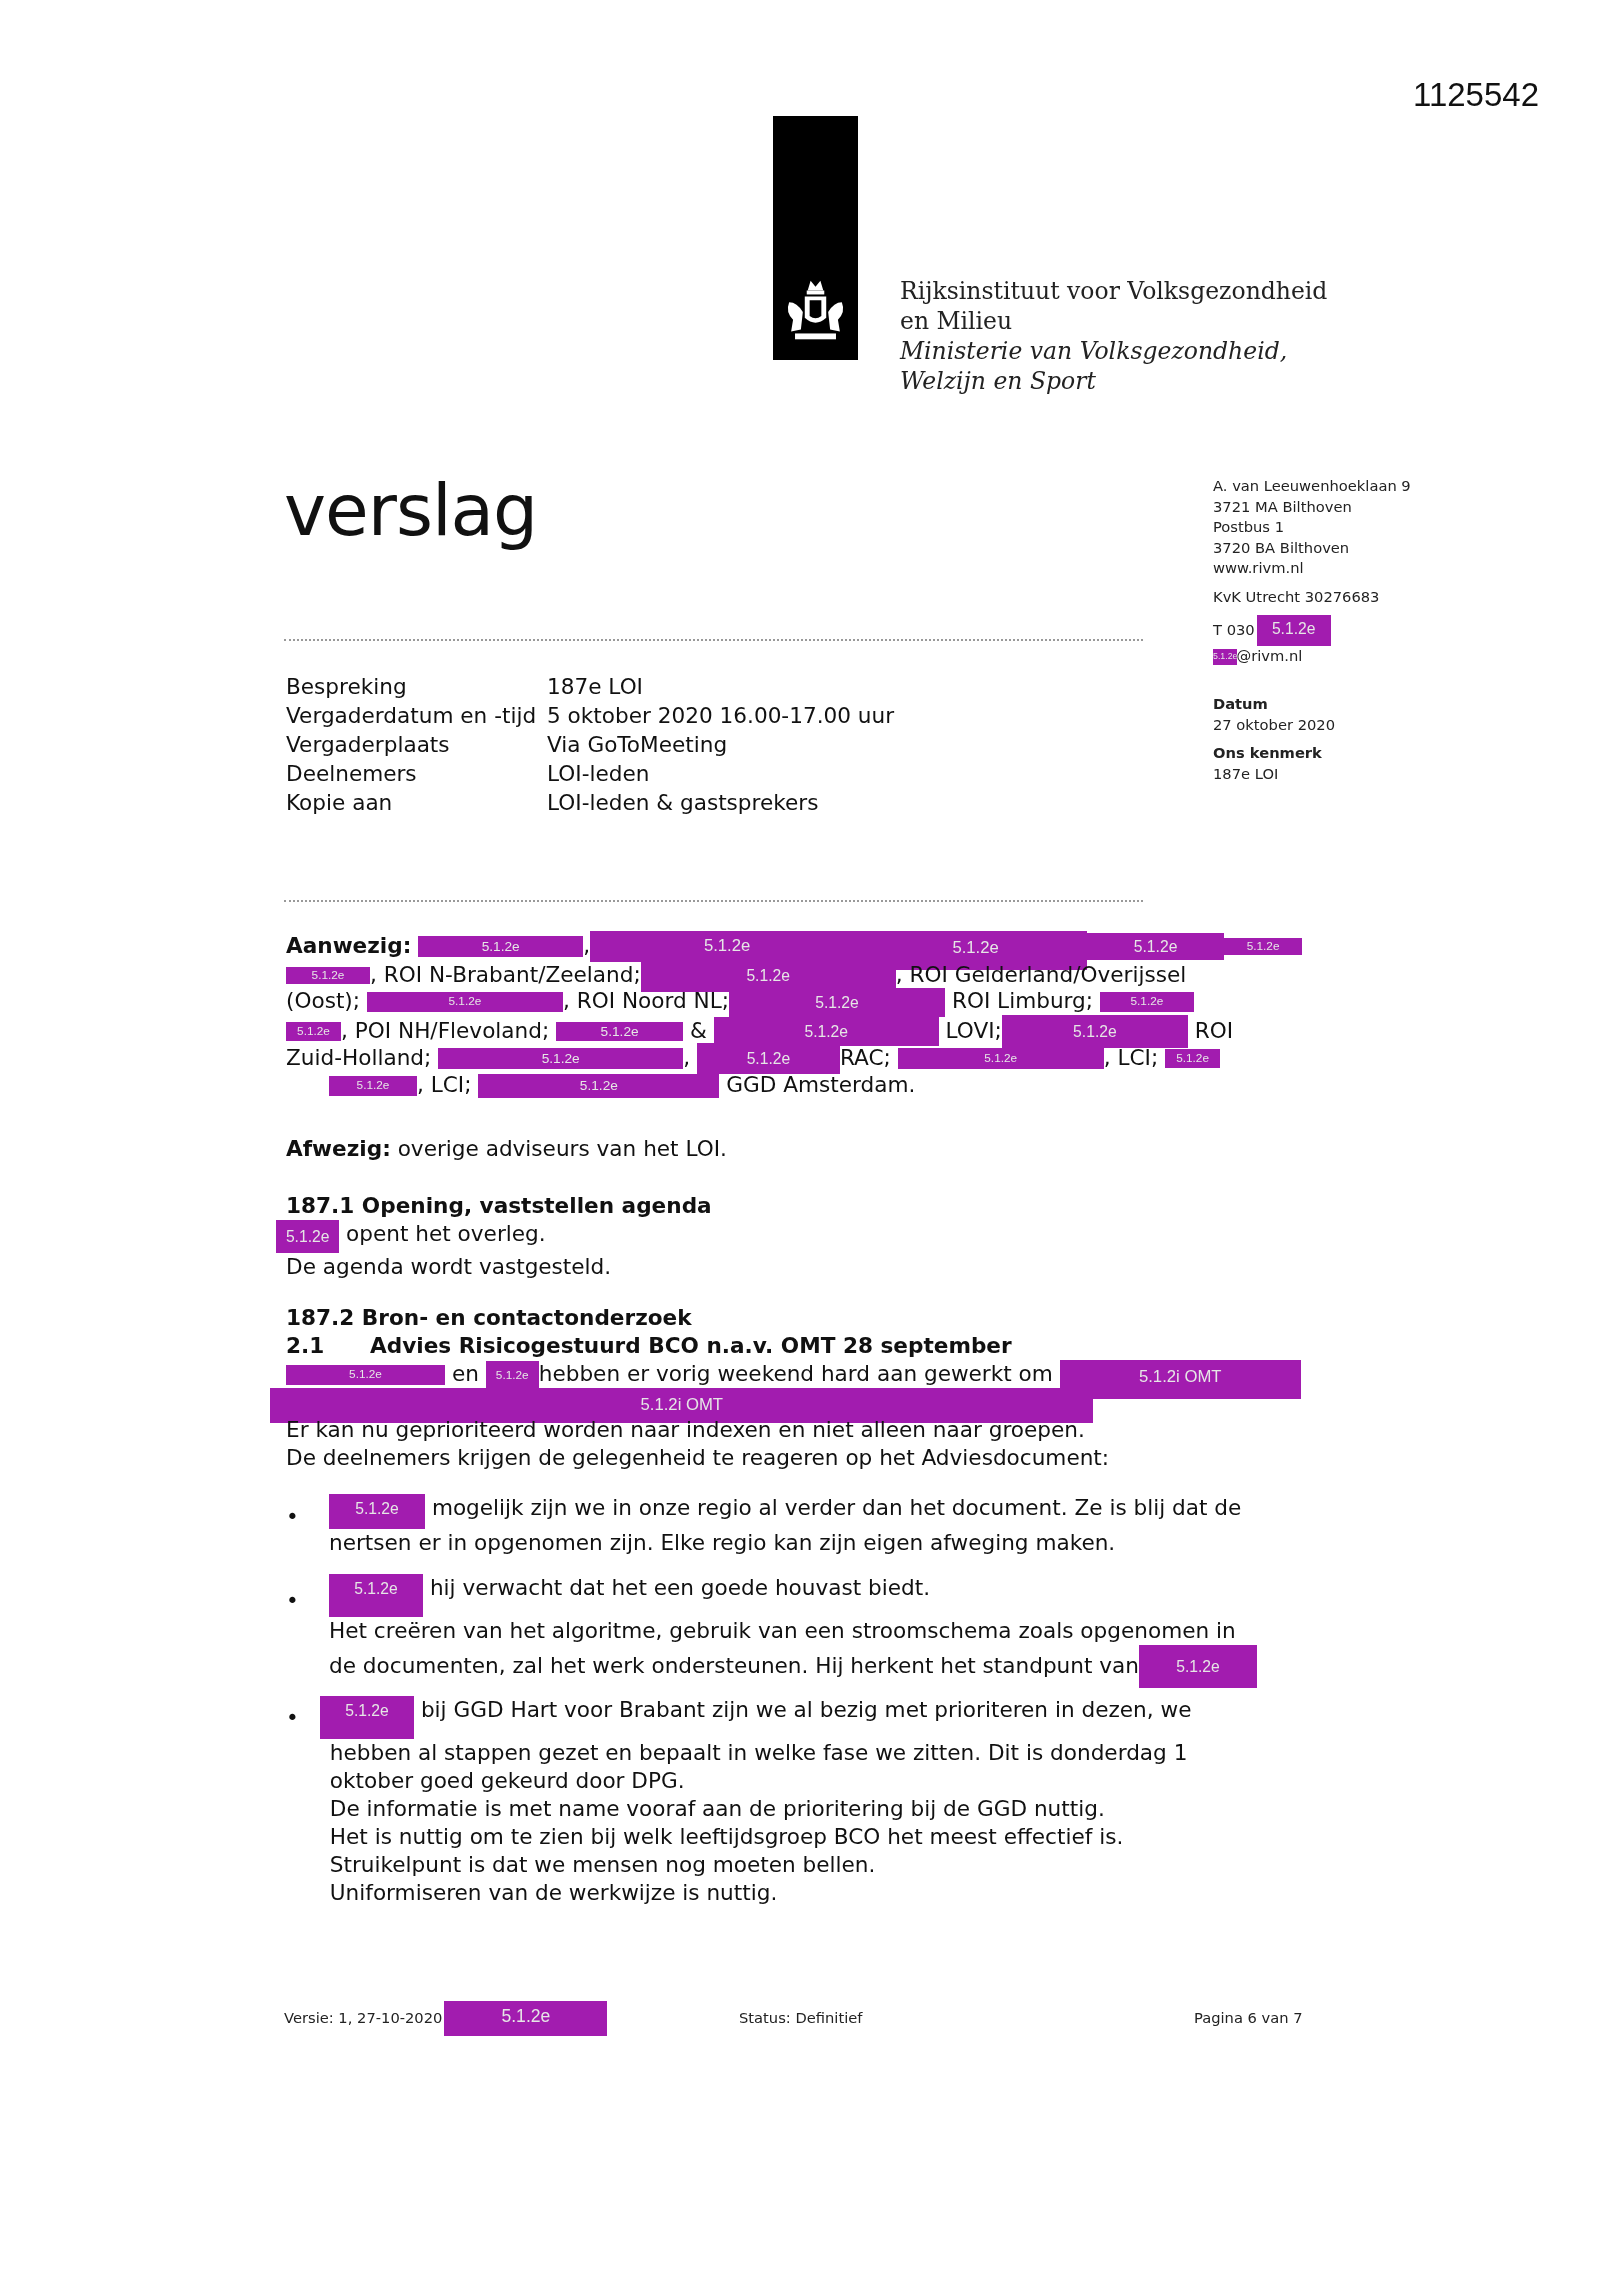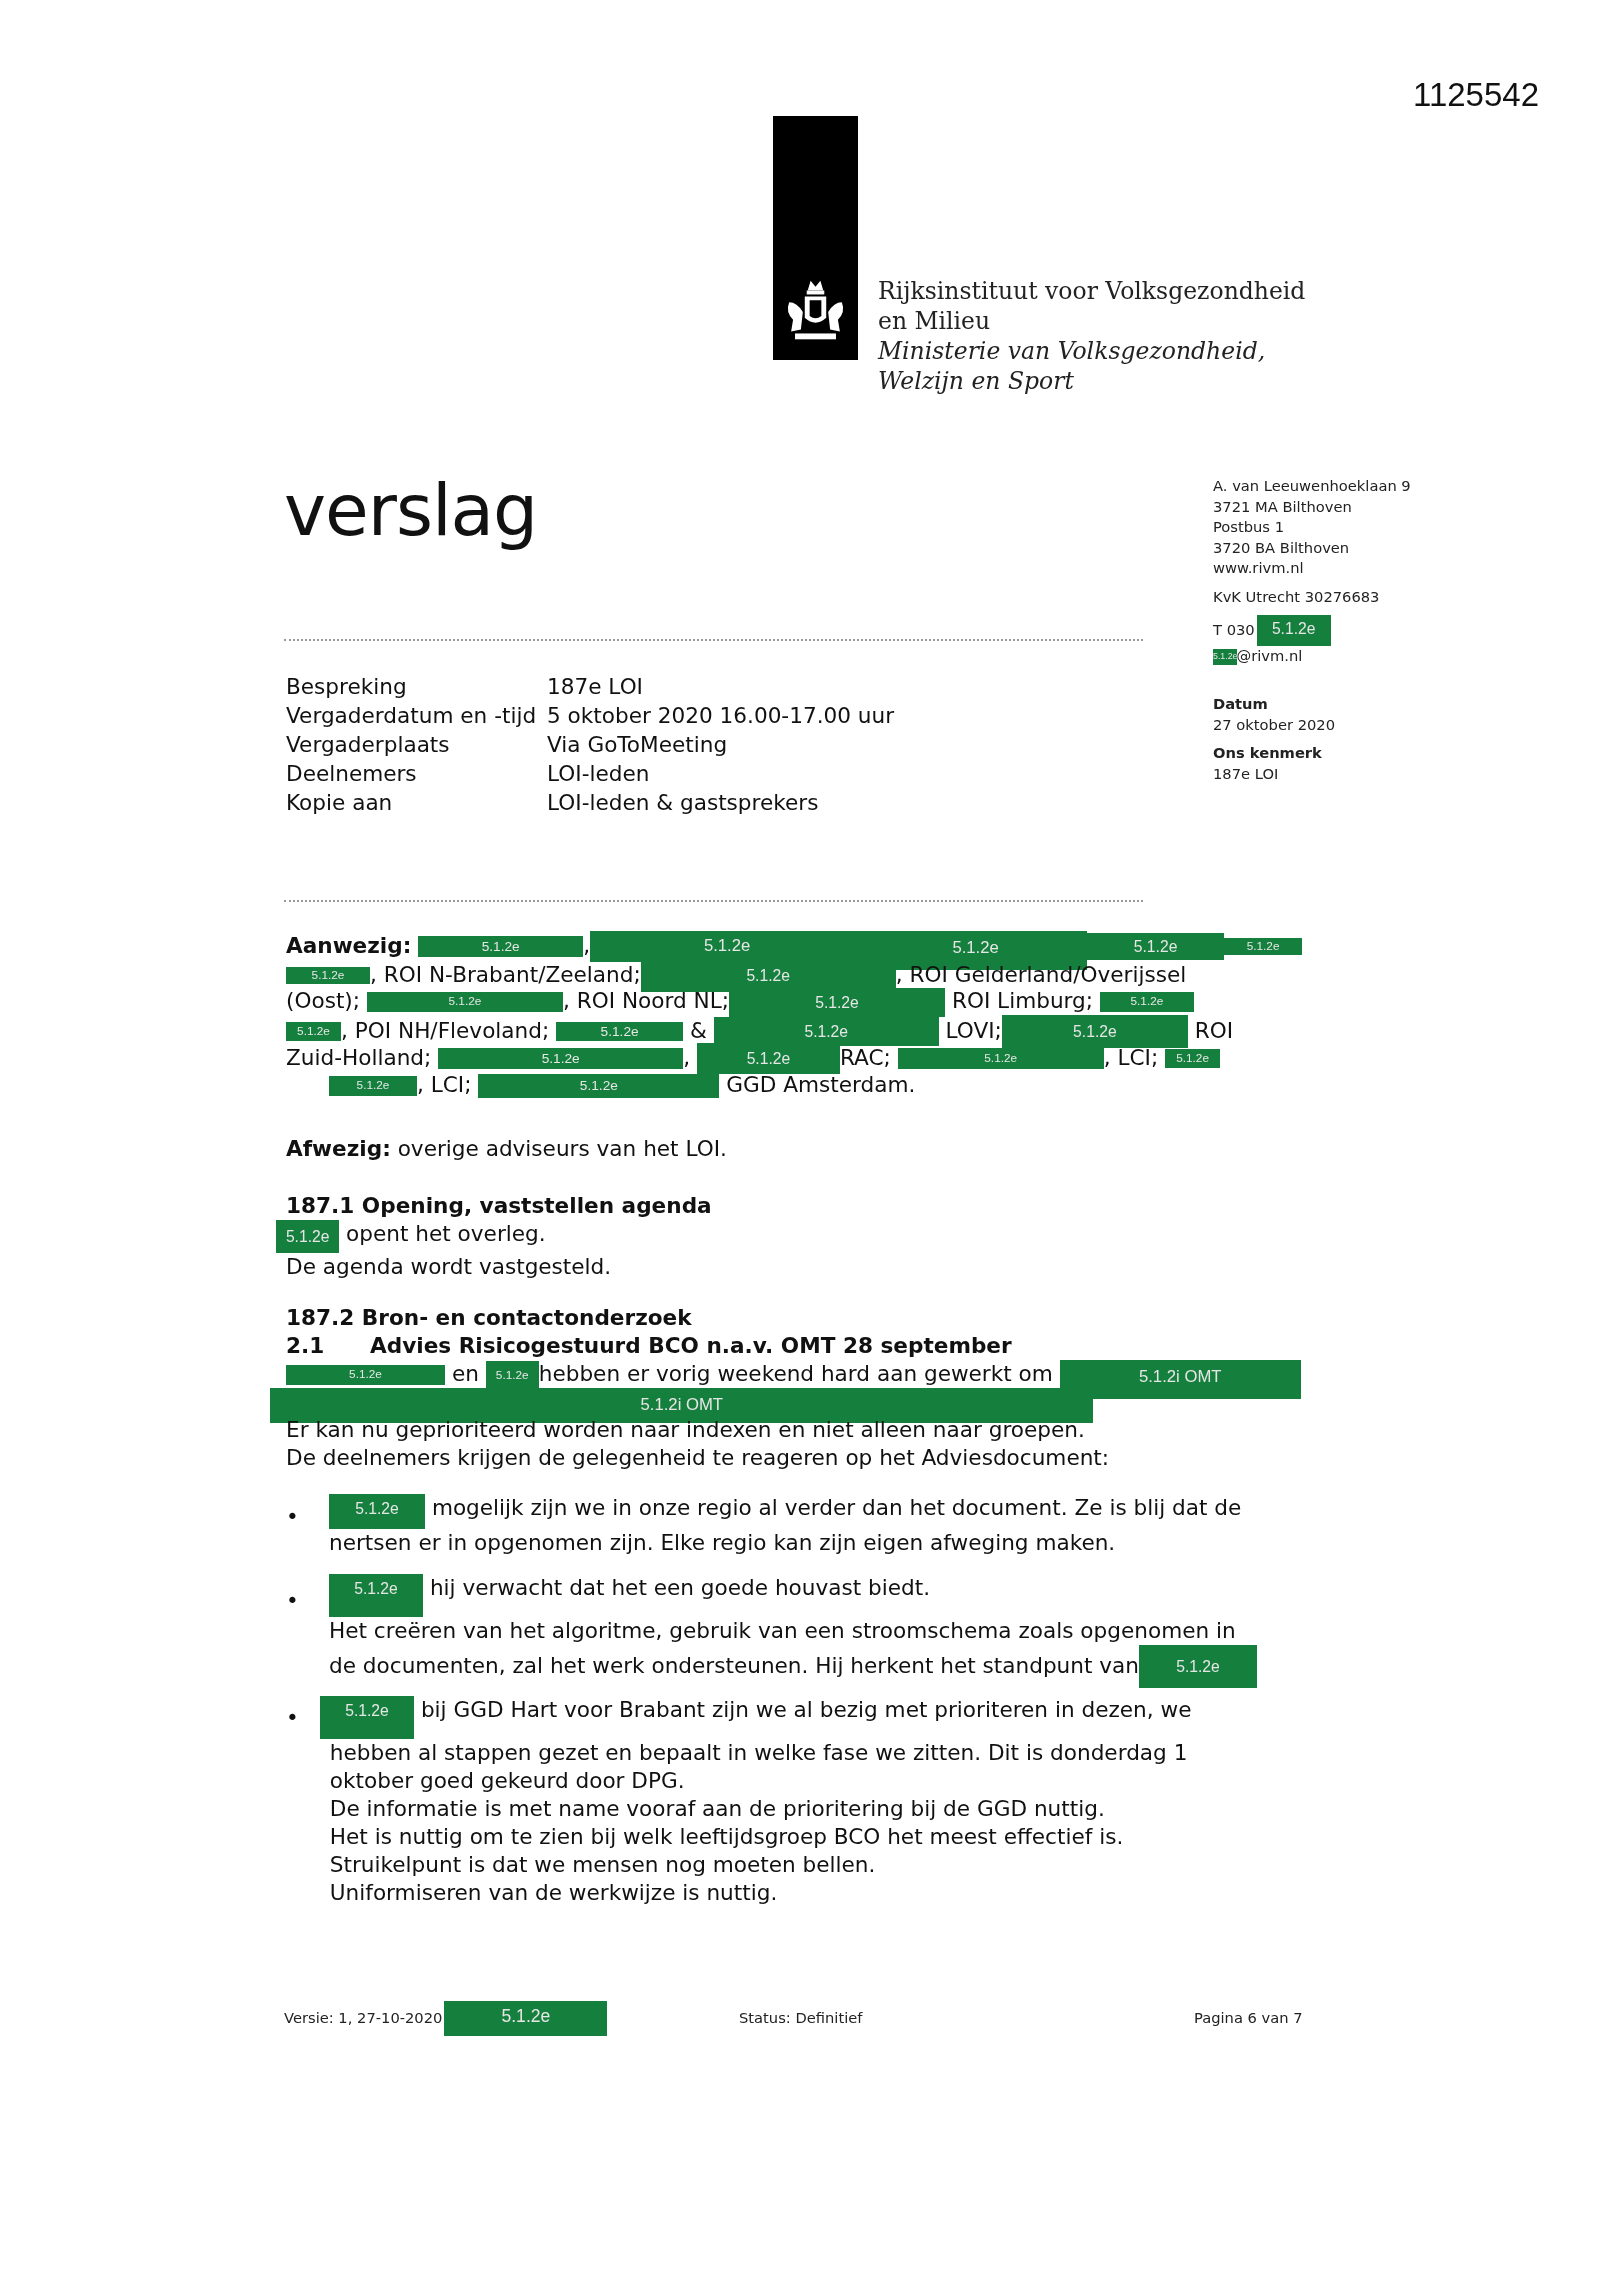--- a/index.html
+++ b/index.html
@@ -4,31 +4,31 @@
 <style>
   html, body { margin: 0; padding: 0; background: #ffffff; }
   body {
     width: 1621px; height: 2292px; position: relative; overflow: hidden;
     font-family: "DejaVu Sans", sans-serif; color: #111;
   }
   .abs { position: absolute; }
   .docnum { left: 1413px; top: 76px; font-family: "Liberation Sans", sans-serif; font-size: 33px; color: #111; }
   .logo-bar { left: 773px; top: 116px; width: 85px; height: 244px; background: #000; }
   .crest { position: absolute; left: 7.8px; top: 157px; width: 69px; height: 78px; }
-  .org { left: 878px; top: 276px; font-family: "DejaVu Serif", serif; font-size: 23.5px; line-height: 30px; color: #222; }
+  .org { left: 900px; top: 276px; font-family: "DejaVu Serif", serif; font-size: 23.5px; line-height: 30px; color: #222; }
   .org .it { font-style: italic; }
   .title { left: 284px; top: 469px; font-family: "DejaVu Sans", sans-serif; font-size: 71px; color: #111; letter-spacing: -1px; }
   .rule { left: 284px; width: 859px; height: 0; border-top: 2px dotted #999; }
   .addr { left: 1213px; top: 476px; font-size: 14.7px; line-height: 20.6px; color: #222; }
   .addr .gap { height: 7.8px; }
   .addr b { font-weight: bold; }
   .meta { left: 286px; top: 672px; font-size: 21.6px; line-height: 29px; }
   .meta .row { display: flex; }
   .meta .k { width: 261px; }
-  .red { background: #15803d; color: #e6e6e6; font-family: "Liberation Sans", sans-serif; display: inline-block; text-align: center; vertical-align: middle; }
+  .red { background: #a21caf; color: #e6e6e6; font-family: "Liberation Sans", sans-serif; display: inline-block; text-align: center; vertical-align: middle; }
   .body { left: 286px; font-size: 21.6px; line-height: 28px; }
   .h { font-weight: bold; }
   .bul { position: absolute; left: 286px; font-size: 21.6px; }
   .btext { position: absolute; left: 329px; font-size: 21.6px; line-height: 28px; width: 1019px; }
   .footer { top: 2001px; font-size: 14.7px; color: #222; }
 </style>
 </head>
 <body>
 
 <div class="abs docnum">1125542</div>

